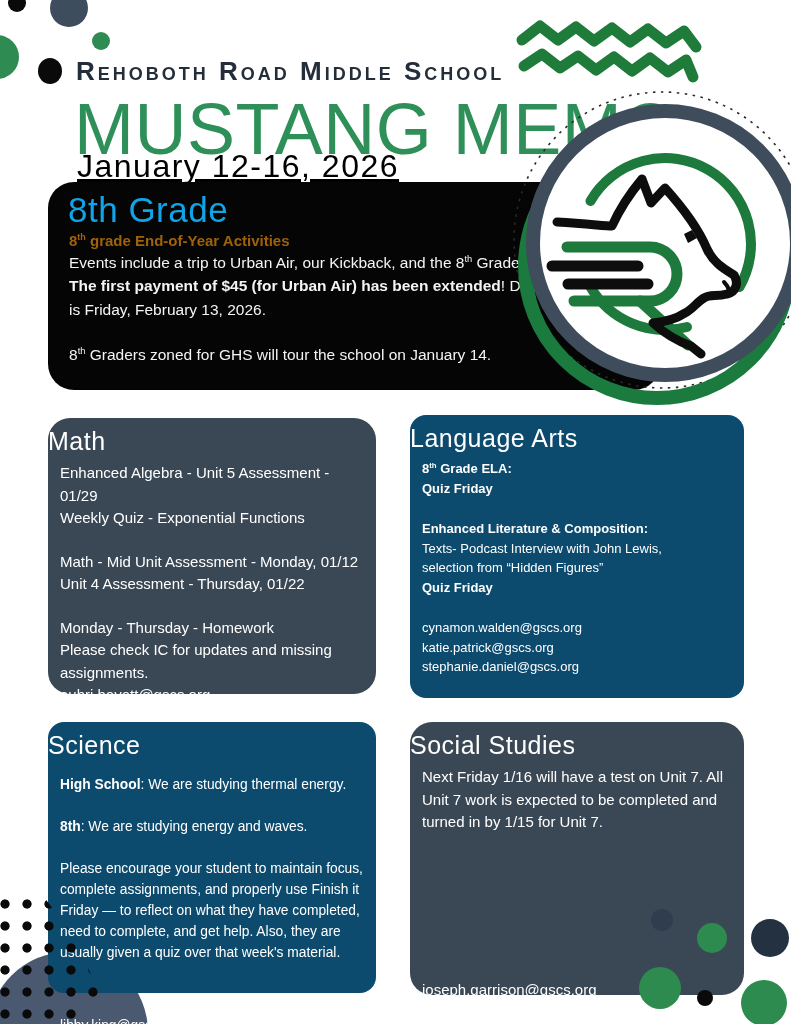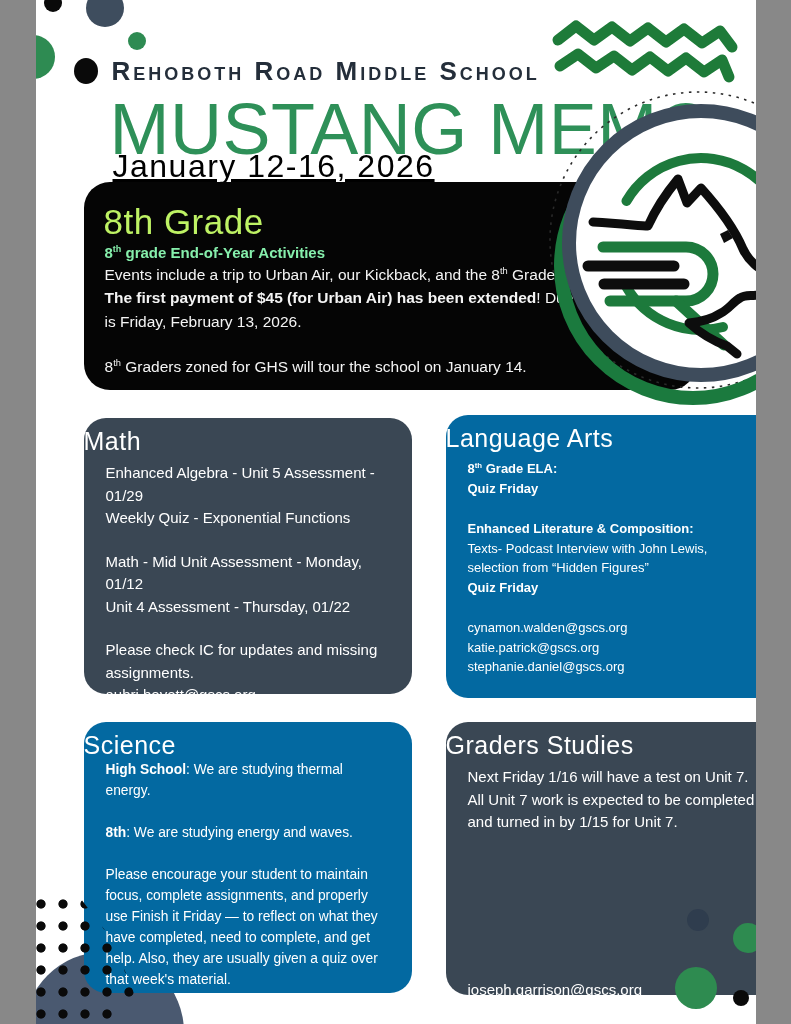--- a/index.html
+++ b/index.html
@@ -1,47 +1,47 @@
 <!DOCTYPE html>
 <html><head>
 <meta charset="utf-8">
 <style>
   html,body{margin:0;padding:0;}
   body{font-family:"Liberation Sans",sans-serif;background:#888;}
-  .page{position:relative;width:720px;height:1024px;background:#ffffff;overflow:hidden;margin:0 auto;}
+  .page{position:relative;width:791px;height:1024px;background:#ffffff;overflow:hidden;margin:0 auto;}
   .abs{position:absolute;}
   .circle{position:absolute;border-radius:50%;}
 
   
   .school{position:absolute;left:76px;top:56px;font-size:26px;font-weight:600;letter-spacing:3px;
           color:#242e3a;font-variant:small-caps;}
   .memo-title{position:absolute;left:74px;top:88px;font-size:72px;font-weight:500;letter-spacing:0.5px;color:#2e9058;}
   .memo-dates{position:absolute;left:77px;top:148px;font-size:32px;font-weight:400;letter-spacing:1.5px;color:#000000;text-decoration:underline;}
 
   
   .feature{position:absolute;left:48px;top:182px;width:612px;height:208px;background:#050505;
            border-radius:26px;color:#f4f4f4;z-index:2;}
-  .feature h1{margin:20px 0 0 20px;font-size:35px;font-weight:400;color:#bef264;letter-spacing:0.5px;}
-  .feature-sub{margin:2px 0 2px 21px;font-size:15px;color:#86efac;font-weight:700;}
+  .feature h1{margin:8px 0 0 20px;font-size:35px;font-weight:400;color:#0ea5e9;letter-spacing:0.5px;}
+  .feature-sub{margin:2px 0 2px 21px;font-size:15px;color:#a16207;font-weight:700;}
   .feature-body{margin:2px 0 0 21px;width:505px;font-size:15.5px;line-height:1.5;}
   .feature-body .blank{height:22px;}
 
   
   .card{position:absolute;border-radius:22px;color:#ffffff;z-index:2;}
   .card h2{margin:9px 0 6px;text-align:left;font-size:25px;font-weight:400;letter-spacing:0.5px;color:#fff;}
-  .card .body{padding:0 22px;line-height:1.5;}
+  .card .body{padding:0 12px;line-height:1.5;}
   .card .blank{height:21px;}
   .navy{background:#3a4754;}
-  .green{background:#0369a1;}
+  .green{background:#0c4a6e;border-radius:16px;}
   .card-math{left:48px;top:418px;width:328px;height:276px;}
   .card-math .body{font-size:15px;}
   .card-la{left:410px;top:415px;width:334px;height:283px;}
   .card-la .body{font-size:13px;}
   .card-science{left:48px;top:722px;width:328px;height:271px;}
-  .card-science h2{margin-bottom:0;}
+  .card-science h2{margin-bottom:15px;}
   .card-science .body{font-size:13.8px;line-height:1.52;}
   .card-ss{left:410px;top:722px;width:334px;height:273px;}
   .card-ss .body{font-size:15px;}
 
   .rl{min-height:1em;}
   .b{font-weight:700;}
   sup{font-size:60%;line-height:0;}
 
   
   .z1{z-index:1;} .z3{z-index:3;}
@@ -112,20 +112,21 @@
 
   <div class="card navy card-math">
     <h2>Math</h2>
     <div class="body">
         <div class="rl"><span>Enhanced Algebra - Unit 5 Assessment - 01/29</span></div>
         <div class="rl"><span>Weekly Quiz - Exponential Functions</span></div>
         <div class="blank"></div>
         <div class="rl"><span>Math - Mid Unit Assessment - Monday, 01/12</span></div>
         <div class="rl"><span>Unit 4 Assessment - Thursday, 01/22</span></div>
         <div class="blank"></div>
+        <div class="rl"><span>Monday - Thursday - Homework</span></div>
         <div class="rl"><span>Please check IC for updates and missing assignments.</span></div>
         <div class="rl"><span>aubri.boyett@gscs.org</span></div>
         <div class="rl"><span>april.garner@gscs.org</span></div>
         <div class="rl"><span>adrienne.wilson@gscs.org</span></div>
       </div>
   </div>
 
   <div class="card green card-la">
     <h2>Language Arts</h2>
     <div class="body">
@@ -151,21 +152,21 @@
         <div class="rl"><span class="b">8th</span><span>: We are studying energy and waves.</span></div>
         <div class="blank"></div>
         <div class="rl"><span>Please encourage your student to maintain focus, complete assignments, and properly use Finish it Friday — to reflect on what they have completed, need to complete, and get help. Also, they are usually given a quiz over that week's material.</span></div>
         <div style="height: 52px;"></div>
         <div class="rl"><span>libby.king@gscs.org</span></div>
         <div class="rl"></div>
       </div>
   </div>
 
   <div class="card navy card-ss">
-    <h2>Graders Studies</h2>
+    <h2>Social Studies</h2>
     <div class="body">
         <div class="rl"><span>Next Friday 1/16 will have a test on Unit 7. All Unit 7 work is expected to be completed and turned in by 1/15 for Unit 7.</span></div>
         <div style="height: 145px;"></div>
         <div class="rl"><span>joseph.garrison@gscs.org</span></div>
         <div class="rl"><span>peter.hein@gscs.org</span></div>
       </div>
   </div>
 
   <div class="circle z1" style="left:-12px;top:952px;width:160px;height:160px;background:#4a5970;"></div>
   <div class="dots-patch"></div>

